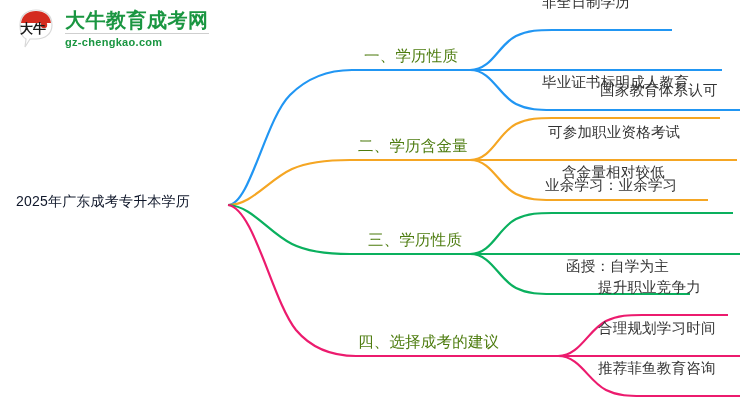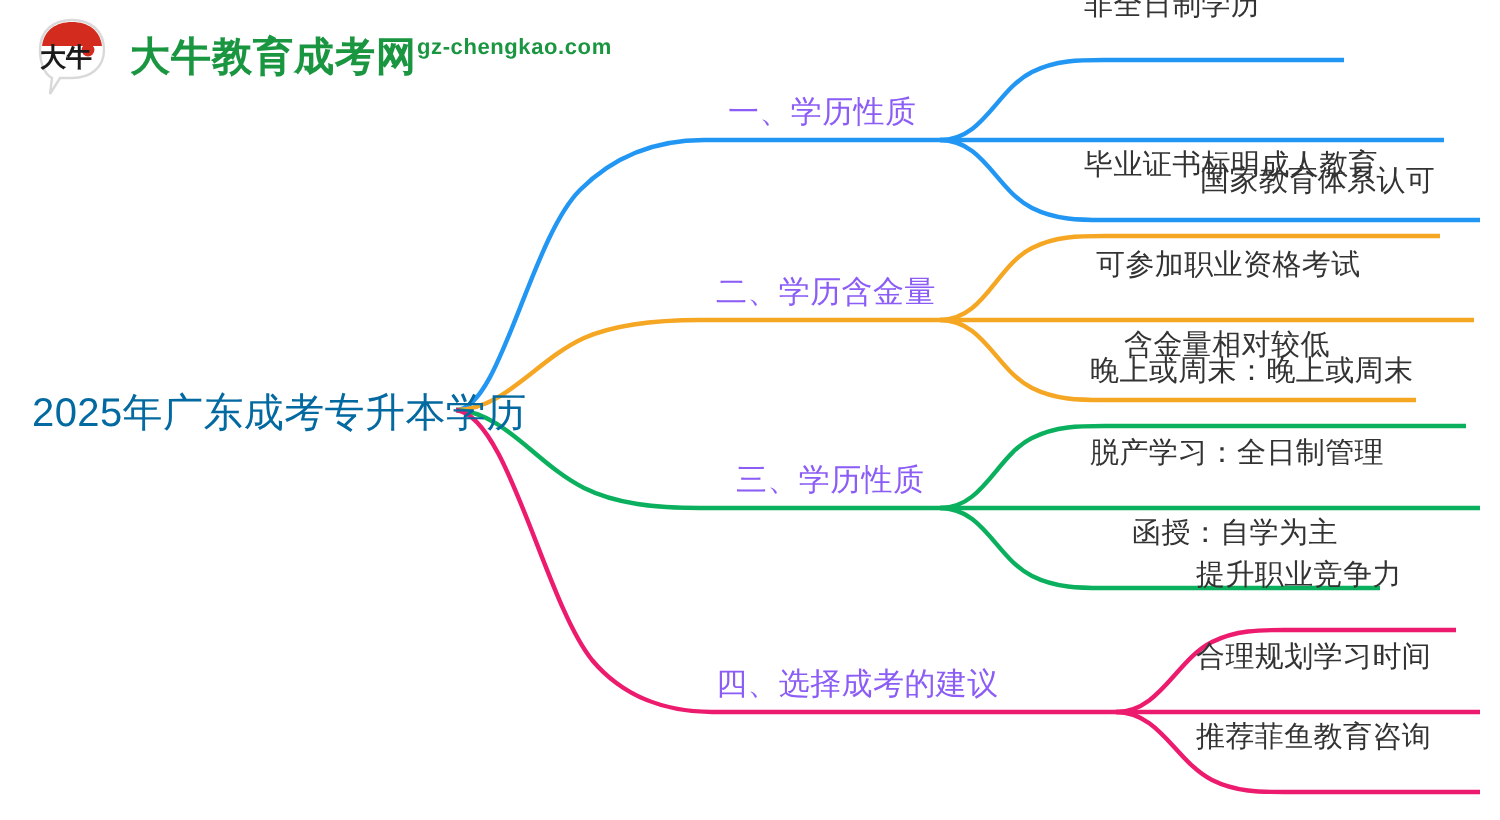--- a/index.html
+++ b/index.html
@@ -38,21 +38,21 @@
     gap: 7px;
   }
   .logo-mark {
     position: relative;
     width: 44px;
     height: 42px;
     flex: none;
   }
   .logo-words {
     display: flex;
-    flex-direction: row;
+    flex-direction: column;
     justify-content: flex-start;
     line-height: 1;
   }
   .logo-title {
     font-size: 20px;
     font-weight: bold;
     color: #1a9641;
     letter-spacing: 0.5px;
     white-space: nowrap;
   }
@@ -67,32 +67,32 @@
     color: #1a9641;
     letter-spacing: 0.3px;
     white-space: nowrap;
   }
 
   
   .root-label {
     position: absolute;
     left: 16px;
     top: 193px;
-    font-size: 20px;
-    color: #0369a1;
+    font-size: 14px;
+    color: #0f172a;
     white-space: nowrap;
     letter-spacing: 0.2px;
     text-align: right;
   }
 
   
   .branch-label {
     position: absolute;
     font-size: 15.5px;
-    color: #8b5cf6;
+    color: #4d7c0f;
     white-space: nowrap;
     letter-spacing: 0.2px;
     transform: translateY(-100%);
     padding-bottom: 3px;
   }
 
   
   .leaf-label {
     position: absolute;
     font-size: 14.5px;
@@ -161,22 +161,21 @@
   <div class="branch-label" style="left:364px; top:70px;">一、学历性质</div>
   <div class="leaf-label" style="left:542px; top:30px;">非全日制学历</div>
   <div class="leaf-label" style="left:542px; top:110px;">毕业证书标明成人教育</div>
 
   <div class="branch-label" style="left:358px; top:160px;">二、学历含金量</div>
   <div class="leaf-label" style="left:562px; top:118px;margin-left:38px;">国家教育体系认可</div>
   <div class="leaf-label" style="left:548px; top:160px;">可参加职业资格考试</div>
   <div class="leaf-label" style="left:562px; top:200px;">含金量相对较低</div>
 
   <div class="branch-label" style="left:368px; top:254px;">三、学历性质</div>
-  <div class="leaf-label" style="left:545px; top:213px;">晚上或周末：晚上或周末</div>
-  <div class="leaf-label" style="left:545px; top:254px;">脱产学习：全日制管理</div>
+  <div class="leaf-label" style="left:545px; top:213px;">业余学习：业余学习</div>
   <div class="leaf-label" style="left:545px; top:294px;margin-left:21px;">函授：自学为主</div>
 
   <div class="branch-label" style="left:358px; top:356px;">四、选择成考的建议</div>
   <div class="leaf-label" style="left:598px; top:315px;">提升职业竞争力</div>
   <div class="leaf-label" style="left:598px; top:356px;text-align:right;">合理规划学习时间</div>
   <div class="leaf-label" style="left:598px; top:396px;">推荐菲鱼教育咨询</div>
 
 </div>
 
 </body></html>

